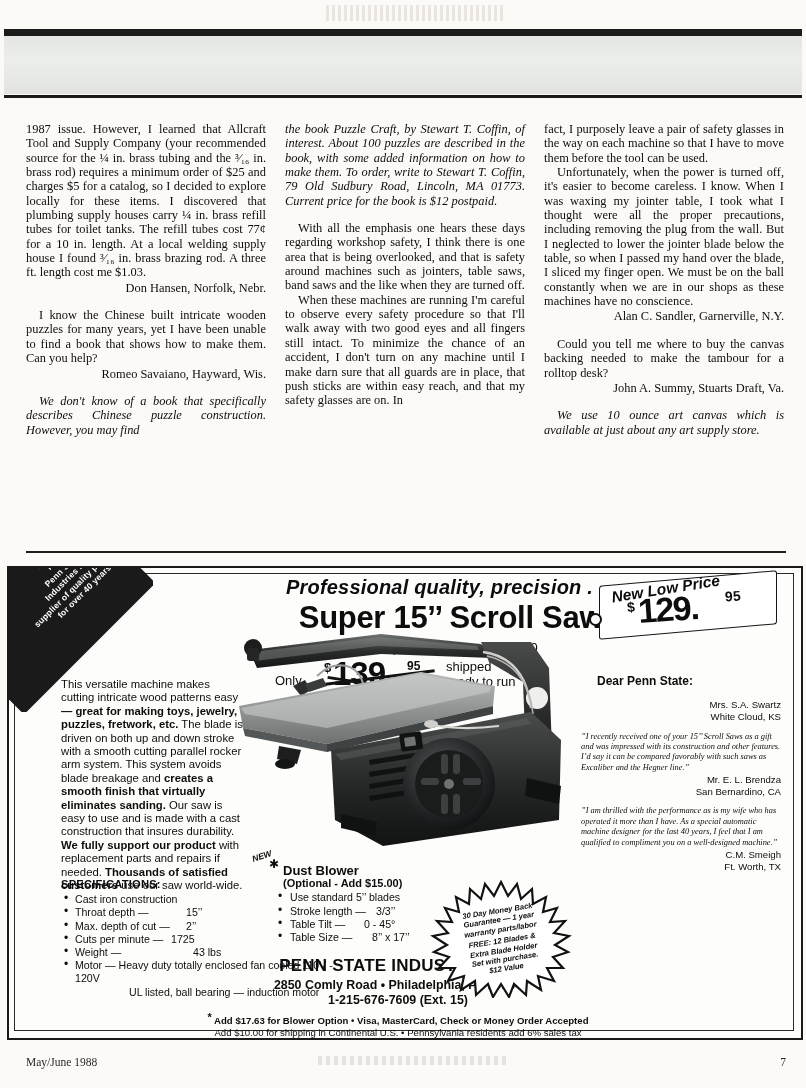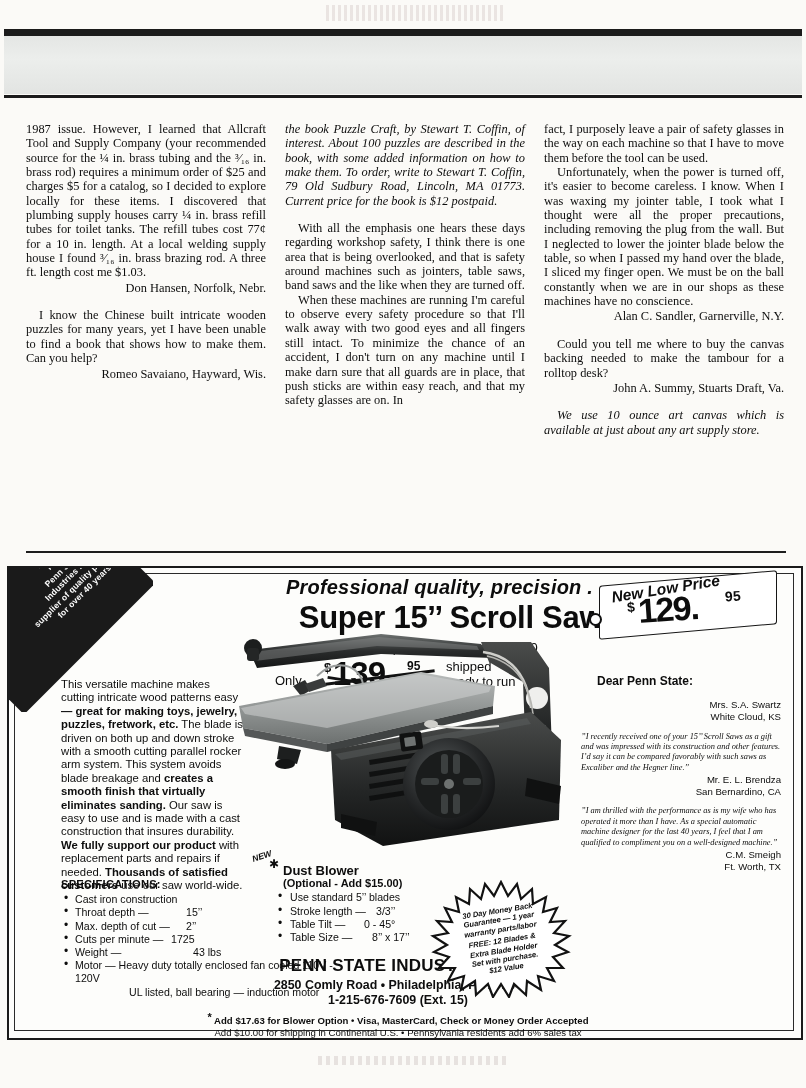--- a/index.html
+++ b/index.html
@@ -149,20 +149,21 @@
     <div class="mast-rule-bot"></div>
   </div>
 
   <div class="cols">
 
     <div class="col">
       <p class="noind">1987 issue. However, I learned that Allcraft Tool and Supply Company (your recommended source for the ¼ in. brass tubing and the ³⁄₁₆ in. brass rod) requires a minimum order of $25 and charges $5 for a catalog, so I decided to explore locally for these items. I discovered that plumbing supply houses carry ¼ in. brass refill tubes for toilet tanks. The refill tubes cost 77¢ for a 10 in. length. At a local welding supply house I found ³⁄₁₆ in. brass brazing rod. A three ft. length cost me $1.03.</p>
       <p class="sig">Don Hansen, Norfolk, Nebr.</p>
       <p class="gap">I know the Chinese built intricate wooden puzzles for many years, yet I have been unable to find a book that shows how to make them. Can you help?</p>
       <p class="sig">Romeo Savaiano, Hayward, Wis.</p>
+      <p class="gap it">We don't know of a book that specifically describes Chinese puzzle construction. However, you may find</p>
     </div>
 
     <div class="col">
       <p class="noind it">the book Puzzle Craft, by Stewart T. Coffin, of interest. About 100 puzzles are described in the book, with some added information on how to make them. To order, write to Stewart T. Coffin, 79 Old Sudbury Road, Lincoln, MA 01773. Current price for the book is $12 postpaid.</p>
       <p class="gap">With all the emphasis one hears these days regarding workshop safety, I think there is one area that is being overlooked, and that is safety around machines such as jointers, table saws, band saws and the like when they are turned off.</p>
       <p>When these machines are running I'm careful to observe every safety procedure so that I'll walk away with two good eyes and all fingers still intact. To minimize the chance of an accident, I don't turn on any machine until I make darn sure that all guards are in place, that push sticks are within easy reach, and that my safety glasses are on. In</p>
     </div>
 
     <div class="col">
       <p class="noind">fact, I purposely leave a pair of safety glasses in the way on each machine so that I have to move them before the tool can be used.</p>
@@ -402,14 +403,18 @@
       <div>Guarantee — 1 year</div>
       <div>warranty parts/labor</div>
       <div class="b">FREE: 12 Blades &amp;</div>
       <div>Extra Blade Holder</div>
       <div>Set with purchase.</div>
       <div>$12 Value</div>
     </div>
   </div>
 
   <div class="edge-ghost"></div>
+  <div class="footer">
+    <span>May/June 1988</span>
+    <span class="pg">7</span>
+  </div>
 
 </div>
 
 </body></html>

